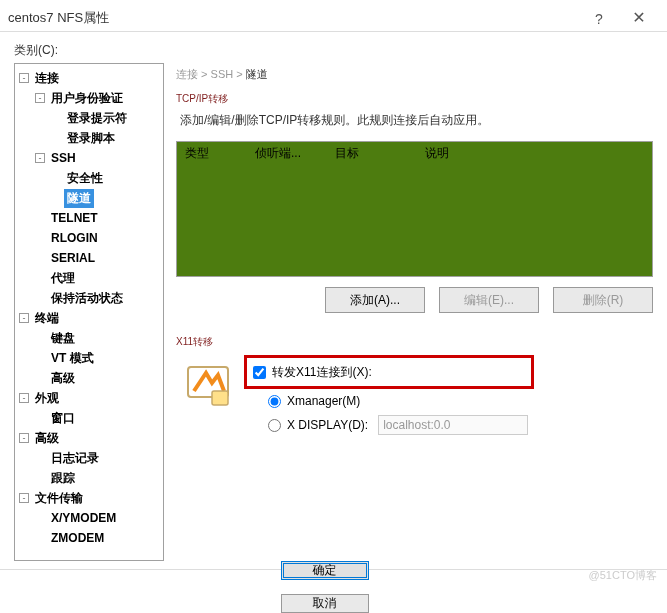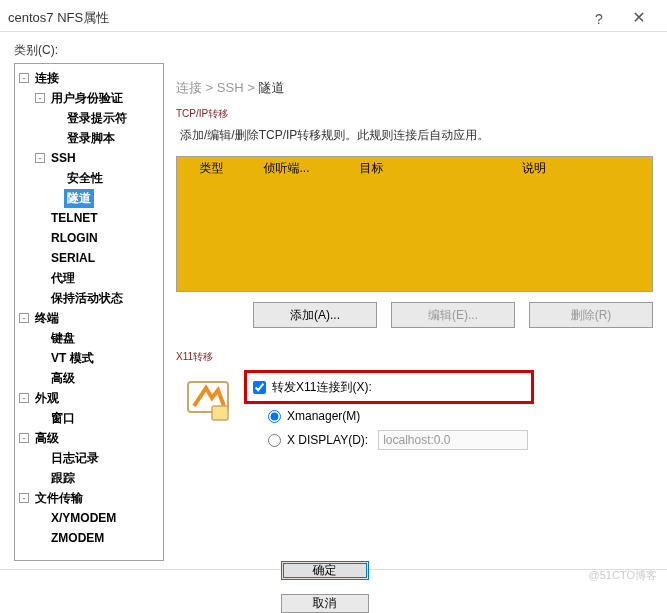--- a/index.html
+++ b/index.html
@@ -18,36 +18,36 @@
 .tree-toggle { width: 10px; display: inline-flex; justify-content: center; align-items: center; border: 1px solid #999; height: 10px; margin-right: 3px; font-size: 9px; line-height: 1; color: #666; background: #fff; }
 .tree-toggle.empty { border: none; visibility: hidden; }
 .tree-label { padding: 1px 3px; font-weight: bold; }
 .tree-label.sel { background: #3891e0; color: #fff; }
 .tree-label.bold { font-weight: 700; }
 .tree-item[data-depth="0"] { padding-left: 4px; }
 .tree-item[data-depth="1"] { padding-left: 20px; }
 .tree-item[data-depth="2"] { padding-left: 36px; }
 
 .right { flex: 1; position: relative; }
-.breadcrumb { font-size: 13px; color: #999; margin: 16px 0 10px 0; }
+.breadcrumb { font-size: 11px; color: #999; margin: 4px 0 10px 0; }
 .breadcrumb .cur { color: #333; }
 
 .group { font-size: 10px; color: #7f1d1d; margin-bottom: 6px; }
 .help-text { font-size: 12px; color: #333; margin: 6px 0 12px 4px; }
 
-.listbox { border: 1px solid #a0a0a0; height: 136px; background: #eab308; text-align: center; }
+.listbox { border: 1px solid #a0a0a0; height: 136px; background: #4d7c0f; }
 .listhead { display: flex; height: 22px; align-items: center; font-size: 12px; }
 .listhead div { padding: 0 8px; border-right: 1px solid transparent; }
 .listhead .c1 { width: 70px; }
 .listhead .c2 { width: 80px; }
 .listhead .c3 { width: 90px; }
 .listhead .c4 { flex: 1; }
 
 .list-btns { display: flex; gap: 14px; justify-content: flex-end; margin-top: 10px; }
-.btn { width: 124px; height: 26px; font-size: 12px; border: 1px solid #999; background: #e9e9e9; cursor: pointer; }
+.btn { width: 100px; height: 26px; font-size: 12px; border: 1px solid #999; background: #e9e9e9; cursor: pointer; }
 .btn:disabled { color: #999; }
 .btn.primary { background: #e1e1e1; border: 1px solid #0078d7; outline: 1px solid #0078d7; outline-offset: -3px; }
 .btn.ok { width: 88px; }
 
 .x11-group { margin-top: 22px; }
 .x11-body { display: flex; margin-top: 6px; }
 .x11-icon { width: 48px; height: 48px; margin: 6px 12px 0 8px; flex-shrink: 0; }
 .x11-fields { flex: 1; }
 .check-row { display: flex; align-items: center; font-size: 12px; height: 24px; }
 .check-row input[type=checkbox] { margin-right: 6px; }

